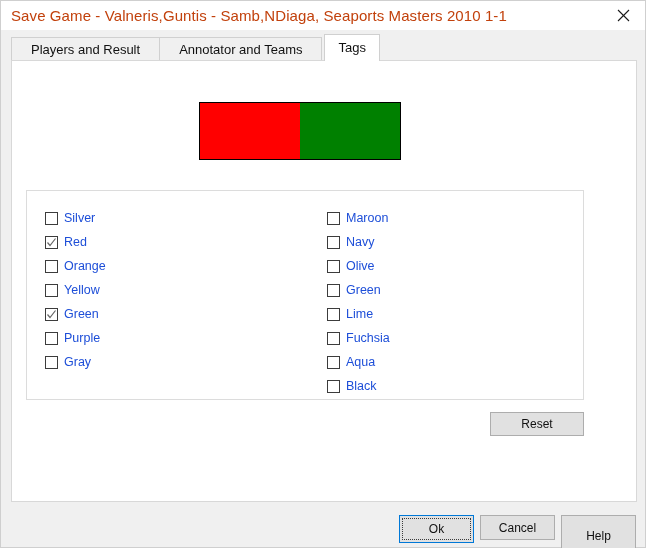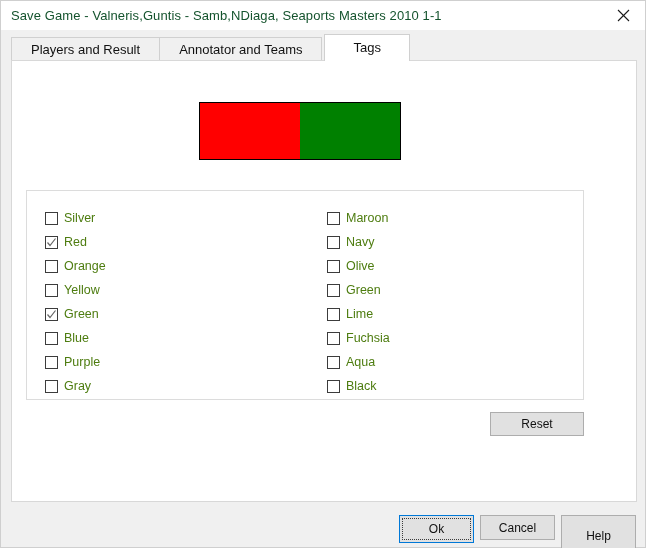--- a/index.html
+++ b/index.html
@@ -31,22 +31,22 @@
     position: absolute;
     left: 0; top: 0;
     width: 644px;
     height: 29px;
     background: #ffffff;
     display: flex;
     align-items: center;
   }
   #title-text {
     padding-left: 10px;
-    font-size: 13px;
-    color: #14532d;
+    font-size: 15px;
+    color: #c2410c;
     white-space: nowrap;
     letter-spacing: 0.1px;
   }
   #close-button {
     position: absolute;
     right: 0; top: 0;
     width: 44px;
     height: 29px;
     display: flex;
     align-items: center;
@@ -78,21 +78,21 @@
     position: relative;
     margin-right: -1px;
   }
   .tab.selected {
     height: 27px;
     line-height: 26px;
     background: #ffffff;
     border-color: #d0d0d0;
     z-index: 3;
     margin-left: 3px;
-    padding: 0 28px;
+    padding: 0 13px;
   }
 
   
   #tabpanel {
     position: absolute;
     left: 10px;
     top: 59px;
     width: 626px;
     height: 442px;
     background: #ffffff;
@@ -146,21 +146,21 @@
     flex: 0 0 auto;
     position: relative;
   }
   .cbox svg {
     position: absolute;
     left: 0; top: 0;
     display: block;
   }
   .check-label {
     font-size: 12.5px;
-    color: #4d7c0f;
+    color: #1d4ed8;
     white-space: nowrap;
     line-height: 14px;
   }
 
   
   .btn {
     box-sizing: border-box;
     background: #e1e1e1;
     border: 1px solid #adadad;
     font-family: "Liberation Sans", sans-serif;
@@ -275,24 +275,20 @@
         <div class="check-row">
           <span class="cbox">
             <svg width="11" height="11" viewBox="0 0 11 11">
                 <polyline points="1.5,5.5 4,8.5 9.5,1.5" fill="none" stroke="#666666" stroke-width="1.2"></polyline>
               </svg>
           </span>
           <span class="check-label">Green</span>
         </div>
         <div class="check-row">
           <span class="cbox"></span>
-          <span class="check-label">Blue</span>
-        </div>
-        <div class="check-row">
-          <span class="cbox"></span>
           <span class="check-label">Purple</span>
         </div>
         <div class="check-row">
           <span class="cbox"></span>
           <span class="check-label">Gray</span>
         </div>
       </div>
 
       <div class="tag-column" id="col-right">
         <div class="check-row">

